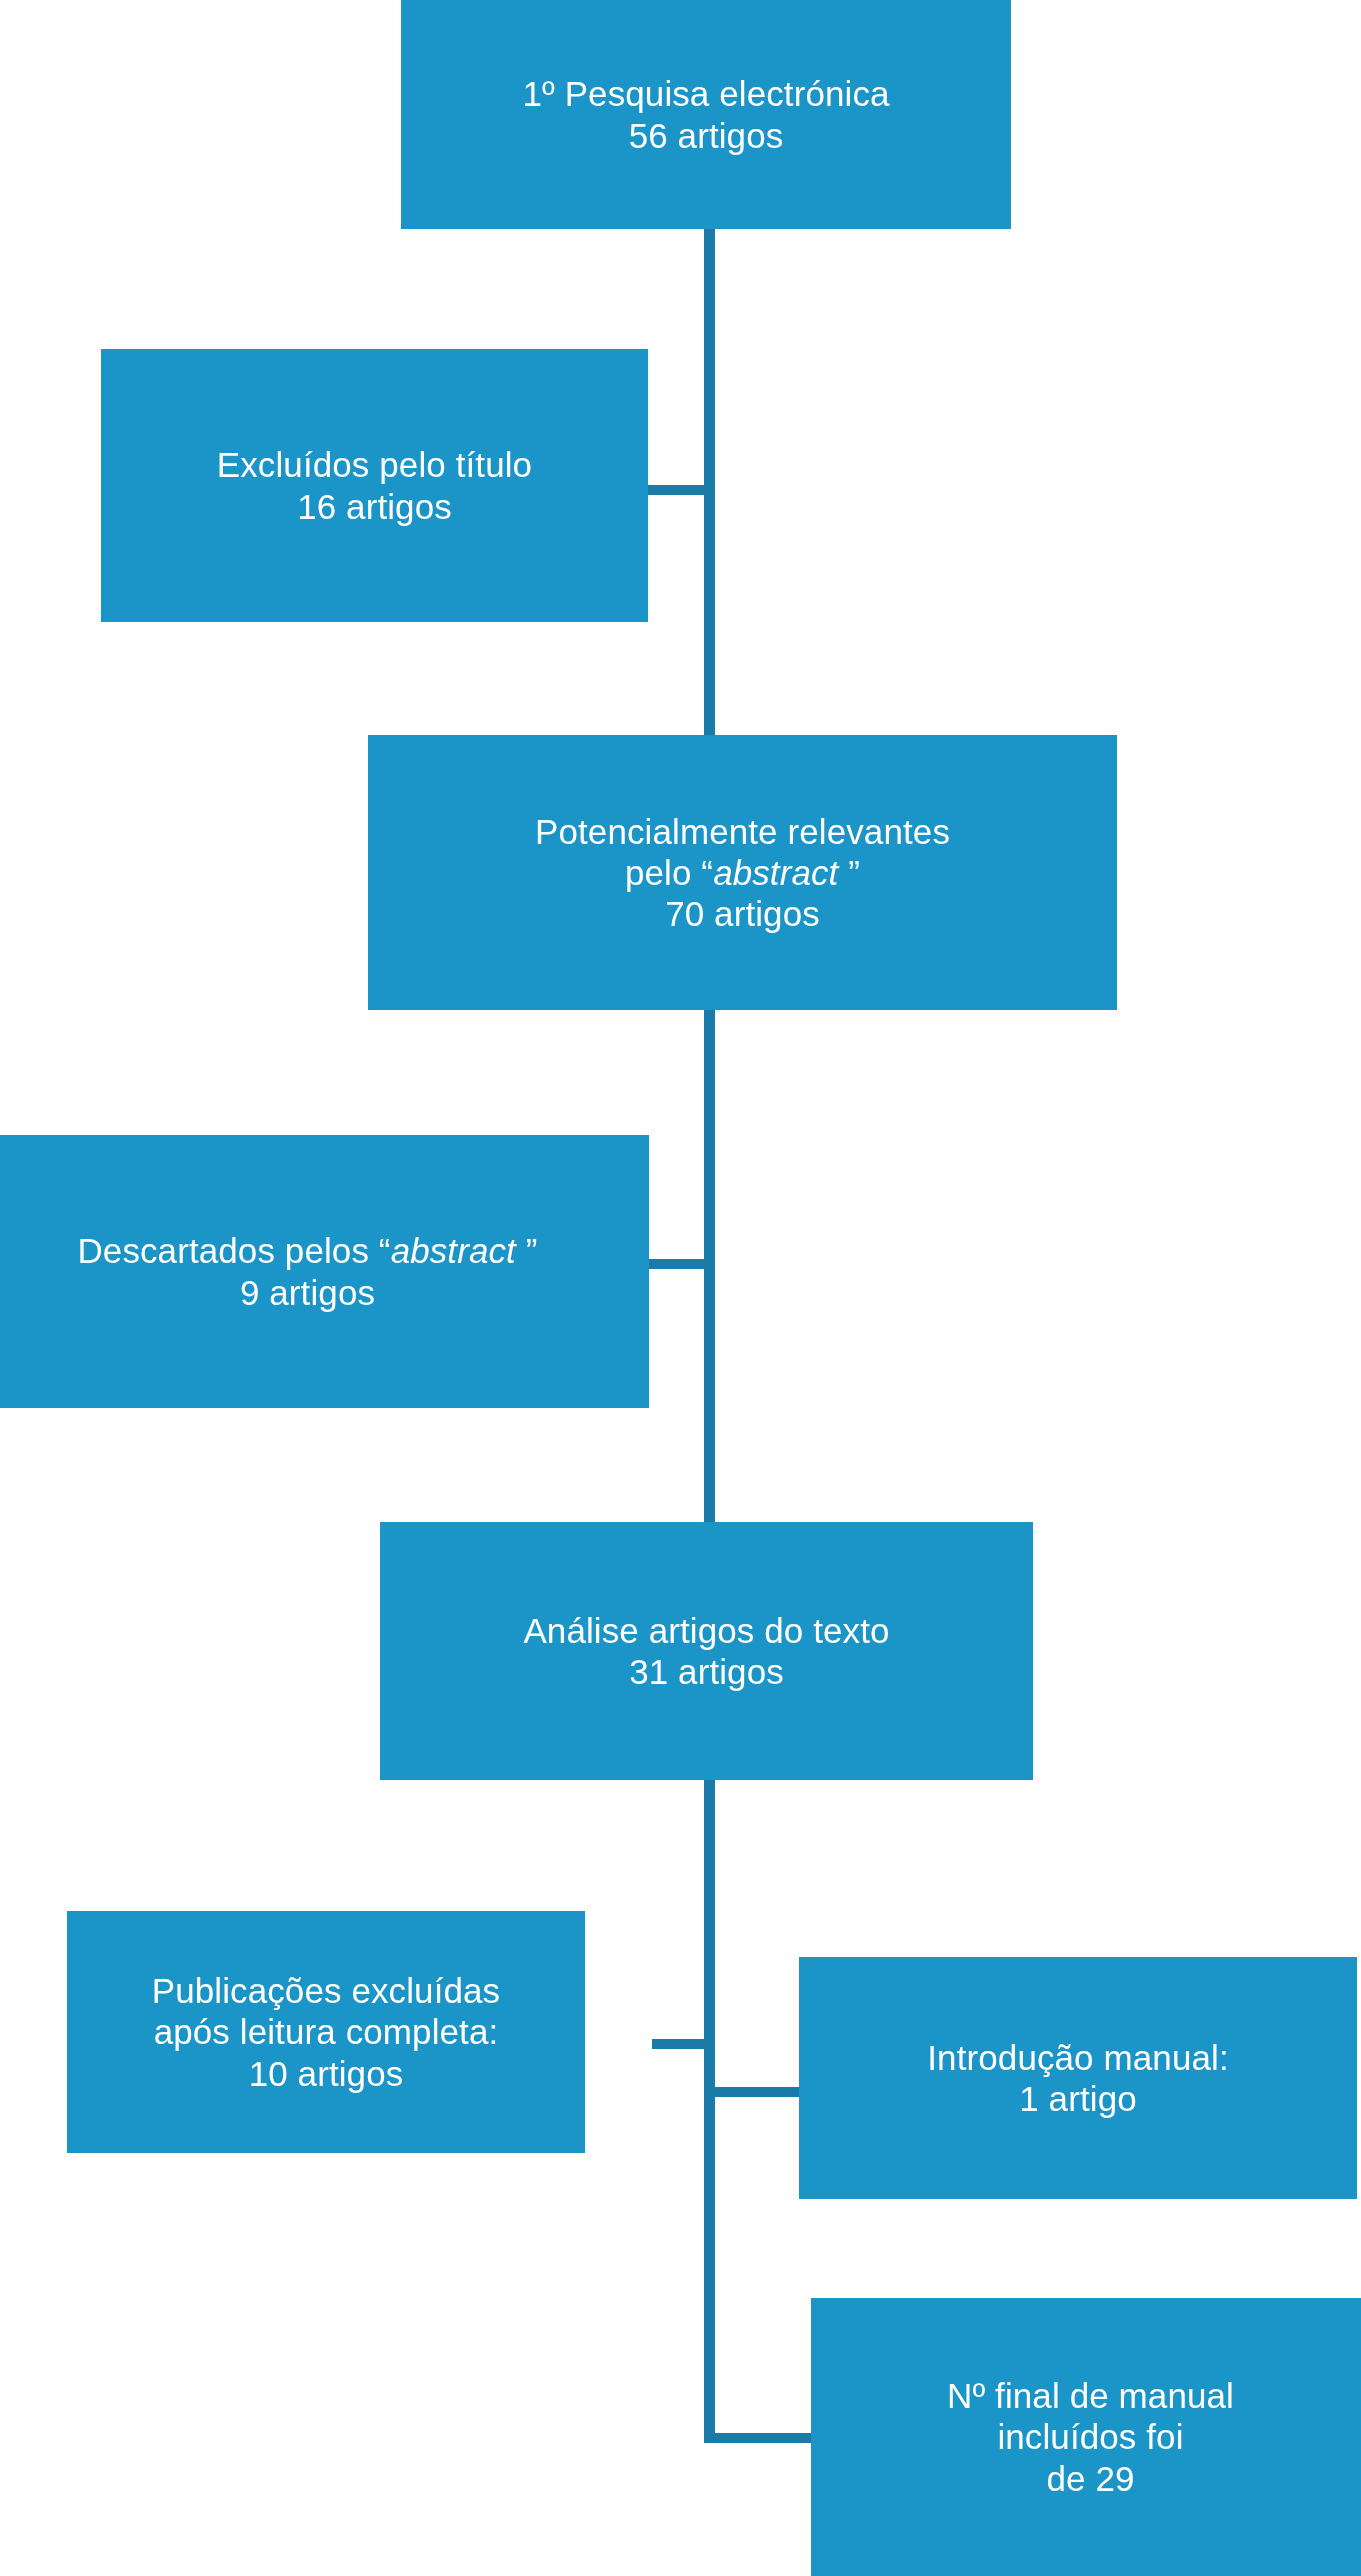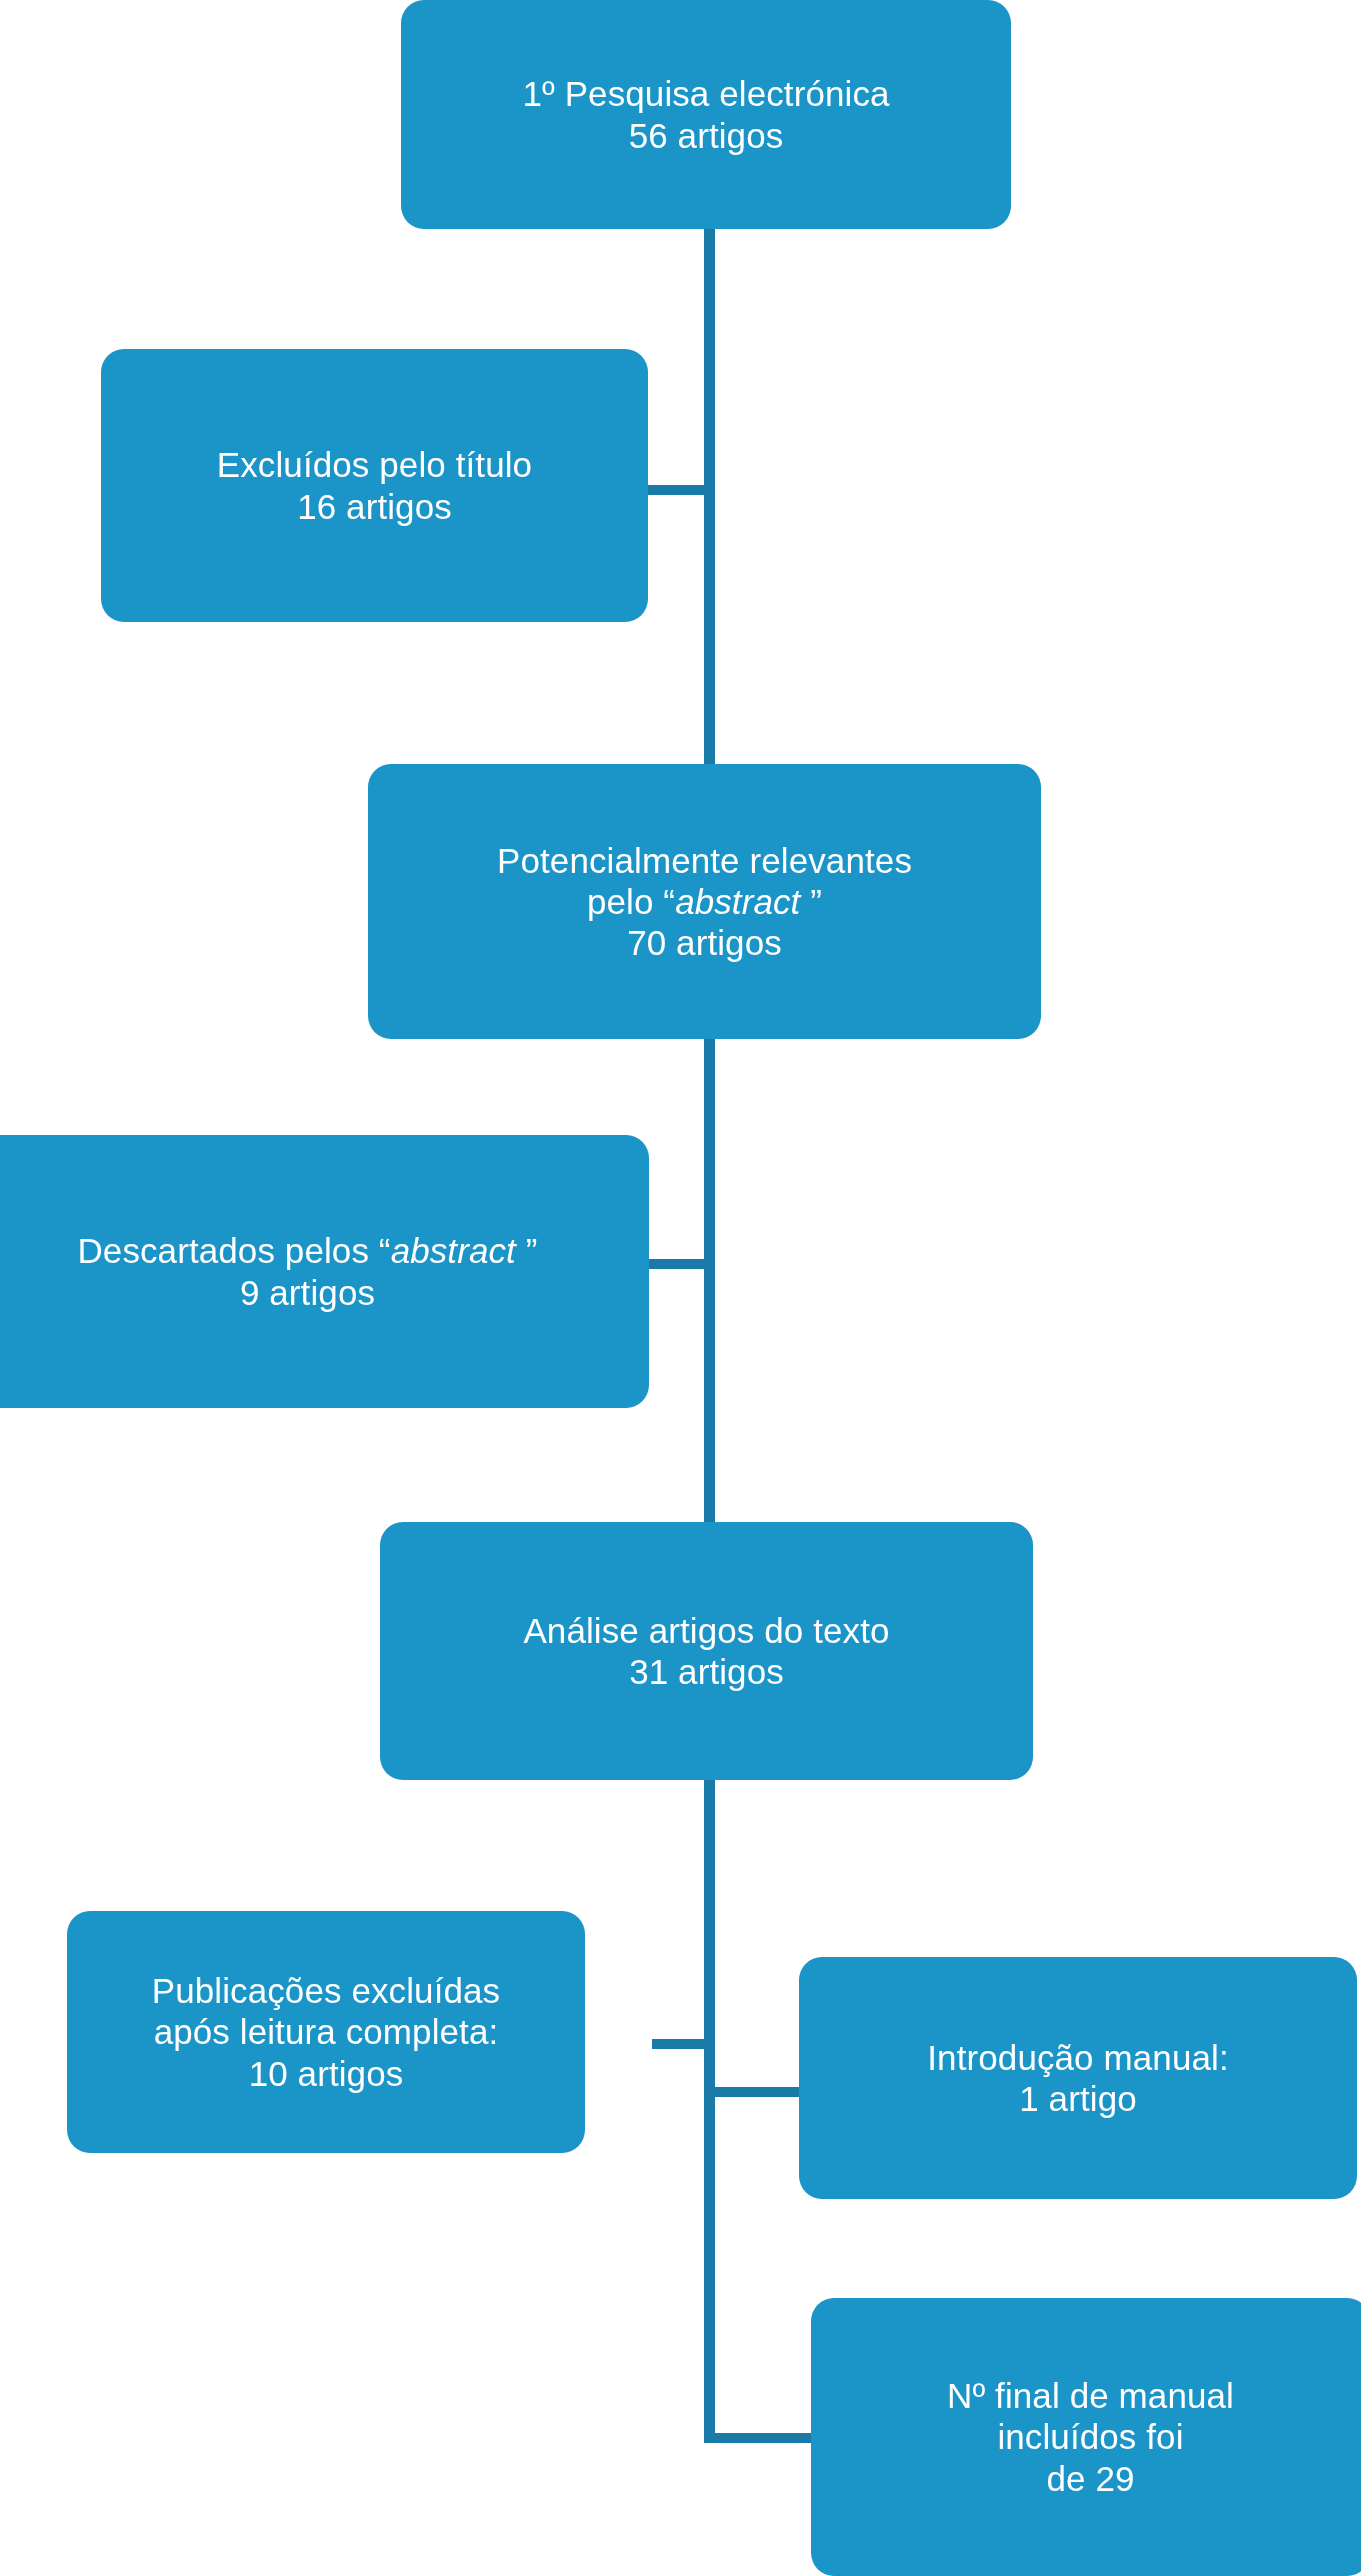--- a/index.html
+++ b/index.html
@@ -20,21 +20,20 @@
   .node {
     position: absolute;
     background: #1b94c8;
     color: #ffffff;
     display: flex;
     align-items: center;
     justify-content: center;
     text-align: center;
     box-sizing: border-box;
     padding: 5.2px 12px;
-    border-radius: 23px;
   }
   .node .label {
     font-size: 35px;
     line-height: 1.18;
     font-weight: 400;
     letter-spacing: 0.1px;
     white-space: pre-line;
     color: #ffffff;
   }
   .node .label em {
@@ -63,21 +62,21 @@
   <div class="connector" style="left:709px; top:2433px; width:112px; height:9.5px;"></div>
 
   <div class="node" style="left:401px; top:0px; width:610px; height:229px;">
     <div class="label"><span>1º Pesquisa electrónica</span><br><span>56 artigos</span></div>
   </div>
 
   <div class="node" style="left:101px; top:349px; width:547px; height:273px;">
     <div class="label"><span>Excluídos pelo título</span><br><span>16 artigos</span></div>
   </div>
 
-  <div class="node" style="left:368px; top:764px; width:673px; height:275px;">
+  <div class="node" style="left:368px; top:735px; width:749px; height:275px;">
     <div class="label"><span>Potencialmente relevantes</span><br><span>pelo “</span><em>abstract</em><span> ”</span><br><span>70 artigos</span></div>
   </div>
 
   <div class="node" style="left:-34px; top:1135px; width:683px; height:273px;">
     <div class="label"><span>Descartados pelos “</span><em>abstract</em><span> ”</span><br><span>9 artigos</span></div>
   </div>
 
   <div class="node" style="left:380px; top:1522px; width:653px; height:258px;">
     <div class="label"><span>Análise artigos do texto</span><br><span>31 artigos</span></div>
   </div>

